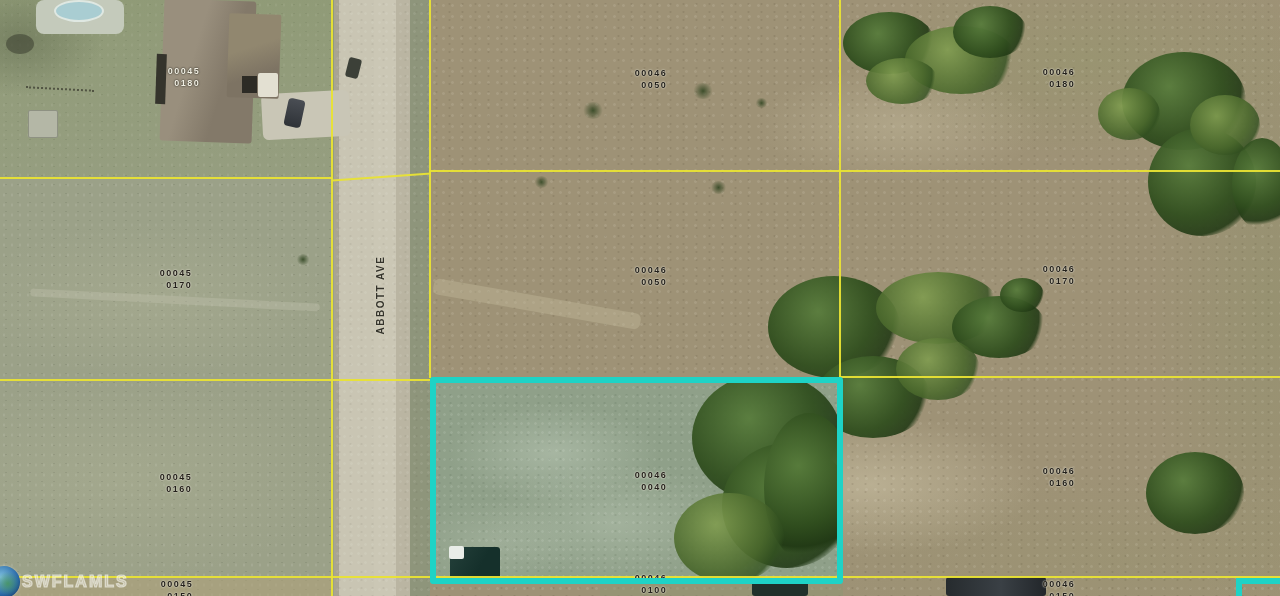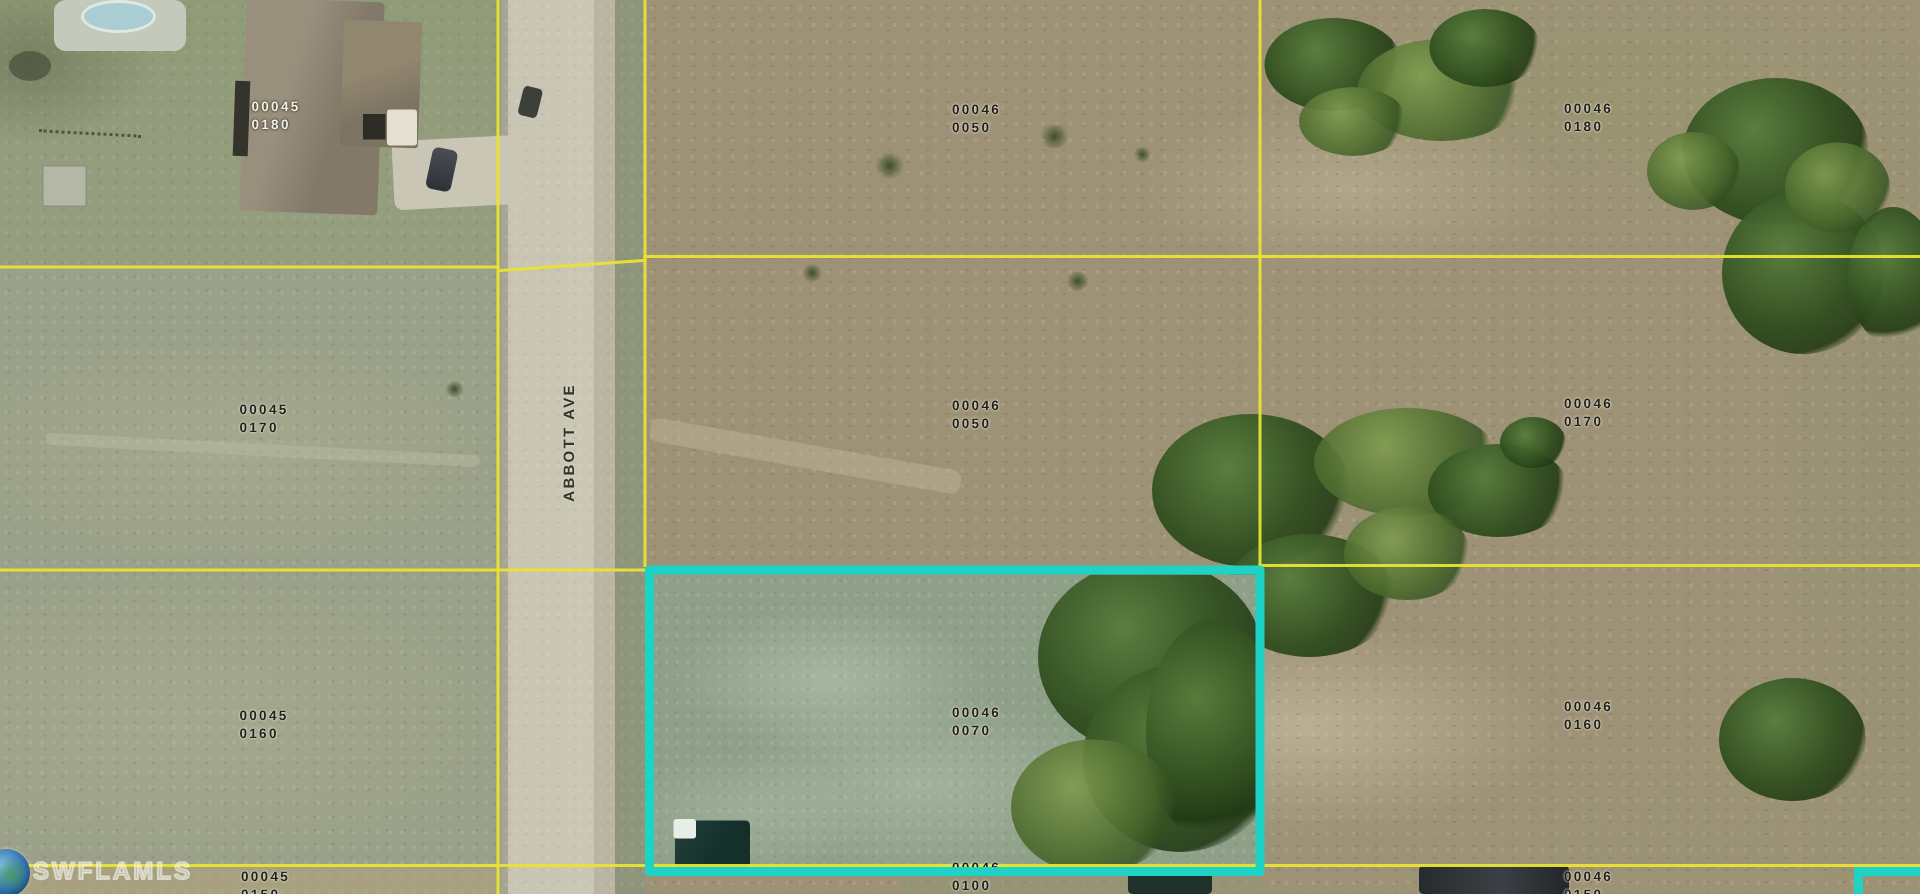--- a/index.html
+++ b/index.html
@@ -76,21 +76,21 @@
     background-size: 7px 9px, 11px 8px, 100% 100%, 100% 100%, 100% 100%;
   }
   #hl-rect { left:430px; top:377px; width:413px; height:207px; border:6px solid #1ed3c6; border-radius:3px; z-index:35; }
   #hl-corner { left:1236px; top:578px; width:44px; height:18px; border-left:6px solid #1ed3c6; border-top:6px solid #1ed3c6; z-index:35; }
 
   
   .yline { position:absolute; background:#e9e334; z-index:30; opacity:.95; }
 
   
   .plabel {
-    position:absolute; z-index:32; transform:translateX(-50%); text-align:left;
+    position:absolute; z-index:32; transform:translateX(-50%); text-align:right;
     font-weight:bold; font-size:9px; line-height:11.5px; letter-spacing:1.5px; white-space:nowrap;padding-left:22px;
   }
   .plabel span { display:block; }
   .plabel.dark { color:#23201a; text-shadow:0 0 2px rgba(235,232,218,.95), 0 0 1px rgba(235,232,218,.9); }
   .plabel.light { color:#f3f0e4; text-shadow:0 0 2px rgba(40,40,30,.95), 0 0 1px rgba(40,40,30,.9); }
 
   #street-label {
     position:absolute; left:380px; top:295px; transform:translate(-50%,-50%) rotate(-90deg);
     font-size:10px; font-weight:bold; letter-spacing:1.5px; color:#34332b;
     text-shadow:0 0 2px rgba(228,225,210,.95); z-index:20; white-space:nowrap;
@@ -243,21 +243,21 @@
   <div class="plabel dark" style="left:1048px;top:264px;">
     <span>00046</span>
     <span>0170</span>
   </div>
   <div class="plabel dark" style="left:165px;top:472px;">
     <span>00045</span>
     <span>0160</span>
   </div>
   <div class="plabel dark" style="left:640px;top:470px;">
     <span>00046</span>
-    <span>0070</span>
+    <span>0040</span>
   </div>
   <div class="plabel dark" style="left:1048px;top:466px;">
     <span>00046</span>
     <span>0160</span>
   </div>
   <div class="plabel dark" style="left:166px;top:579px;">
     <span>00045</span>
     <span>0150</span>
   </div>
   <div class="plabel dark" style="left:640px;top:573px;">

